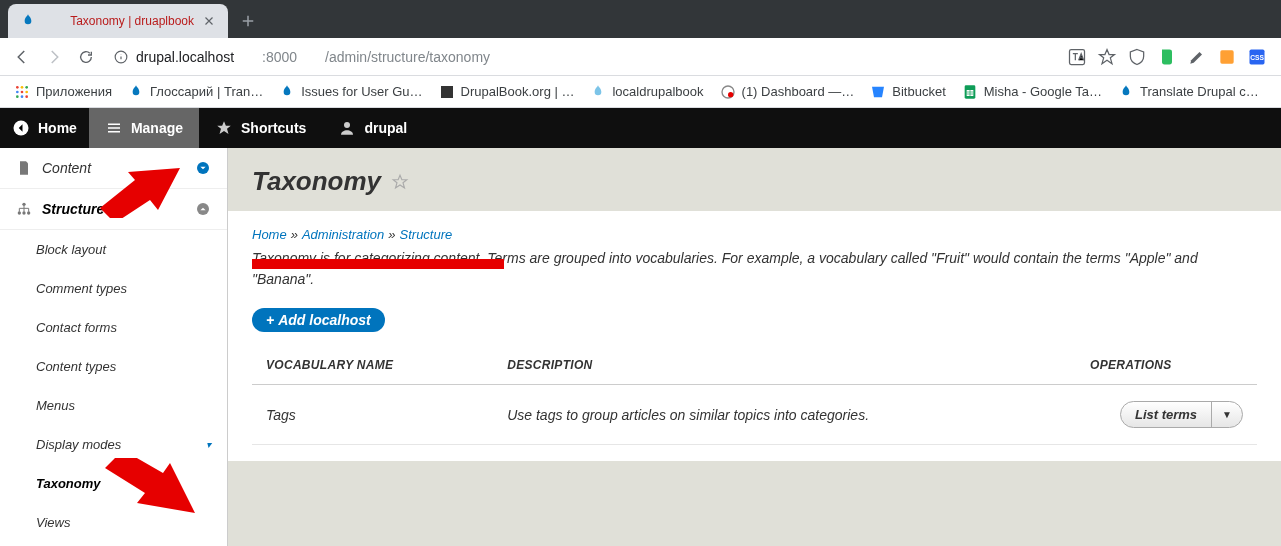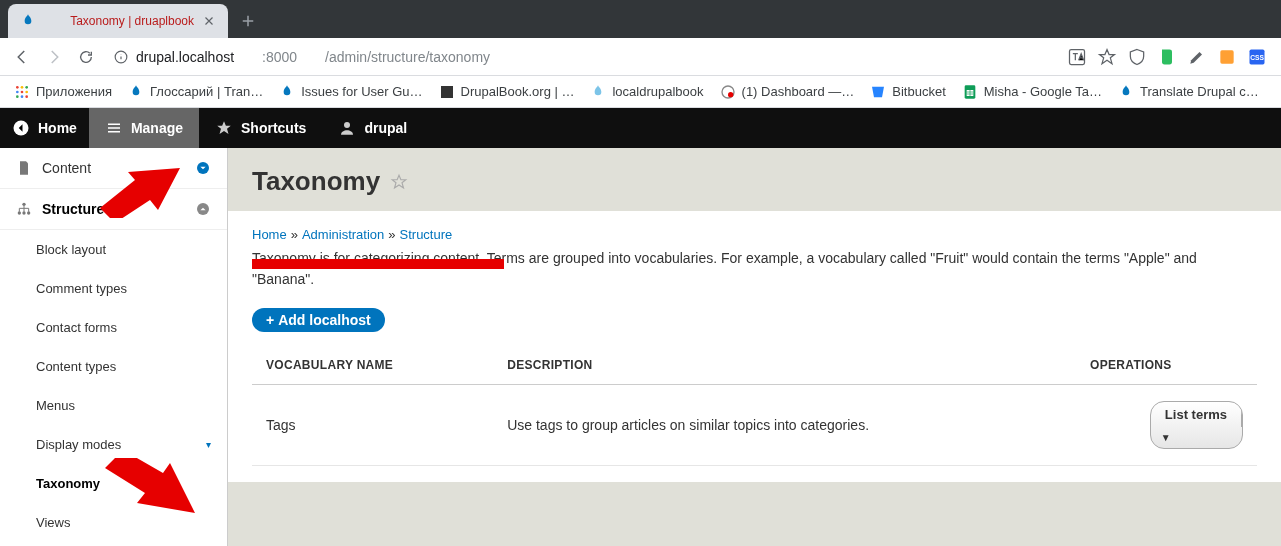--- a/index.html
+++ b/index.html
@@ -28,21 +28,21 @@
 
 .drupal-toolbar { background: #0f0f0f; height: 40px; display: flex; align-items: stretch; color: #fff; font-size: 14px; }
 .tb-item { display: flex; align-items: center; gap: 8px; padding: 0 16px; cursor: pointer; }
 .tb-item.back { padding: 0 12px; }
 .tb-item.active { background: #666; }
 .tb-icon { width: 18px; height: 18px; fill: #ccc; }
 .tb-item.back .tb-icon { fill: #fff; }
 .tb-label { font-weight: bold; }
 
 
-.workspace { display: flex; height: calc(546px - 38px - 38px - 32px - 40px); }
+.workspace { display: flex; height: calc(546px - 38px - 38px - 32px - 40px); font-style: italic; }
 .sidebar { width: 228px; background: #fff; border-right: 1px solid #ccc; position: relative; overflow-y: auto; }
 .sidebar::-webkit-scrollbar { width: 12px; }
 .main { flex: 1; background: #e0e0d8; overflow: hidden; position: relative; }
 
 .sb-item { display: flex; align-items: center; padding: 12px 16px; border-bottom: 1px solid #eee; cursor: pointer; color: #333; gap: 10px; position: relative; }
 .sb-item.top { font-size: 14px; }
 .sb-item.sub { padding-left: 36px; font-size: 13px; border-bottom: none; }
 .sb-item.bold { font-weight: bold; color: #000; }
 .sb-icon { width: 16px; height: 16px; fill: #787878; flex-shrink: 0; }
 .sb-arrow { margin-left: auto; width: 16px; height: 16px; }
@@ -58,21 +58,21 @@
 .breadcrumb { font-size: 13px; margin-bottom: 4px; }
 .breadcrumb a { color: #0074bd; text-decoration: none; }
 .breadcrumb .sep { color: #333; margin: 0 4px; }
 .red-bar { position: absolute; width: 252px; height: 10px; background: #e60000; left: 0; top: 32px; }
 .content-wrap { position: relative; }
 .desc-text { font-size: 14px; color: #333; line-height: 1.5; margin-top: 6px; }
 .add-btn { display: inline-flex; align-items: center; background: #0074bd; color: #fff; border-radius: 14px; padding: 4px 14px; font-size: 14px; font-weight: bold; margin-top: 18px; cursor: pointer; gap: 4px; }
 .table { width: 100%; margin-top: 14px; border-collapse: collapse; }
 .table th { text-align: left; font-size: 12px; font-weight: bold; color: #333; padding: 12px 14px; border-bottom: 1px solid #ccc; letter-spacing: 0.3px; }
 .table td { padding: 16px 14px; border-bottom: 1px solid #e6e6e6; font-size: 14px; color: #333; vertical-align: middle; }
-.op-btn { display: inline-flex; align-items: stretch; border: 1px solid #aaa; border-radius: 14px; background: linear-gradient(#fff,#e6e6e6); overflow: hidden; cursor: pointer; flex-direction: column; }
+.op-btn { display: inline-flex; align-items: stretch; border: 1px solid #aaa; border-radius: 14px; background: linear-gradient(#fff,#e6e6e6); overflow: hidden; cursor: pointer; }
 .op-main { padding: 5px 14px; font-size: 13px; font-weight: bold; color: #333; border-right: 1px solid #aaa; }
 .op-caret { padding: 5px 10px; font-size: 10px; color: #333; display: flex; align-items: center; }
 
 
 .arrow { position: absolute; pointer-events: none; }
 .arrow svg { display: block; }
 </style>
 </head>
 <body>
 

